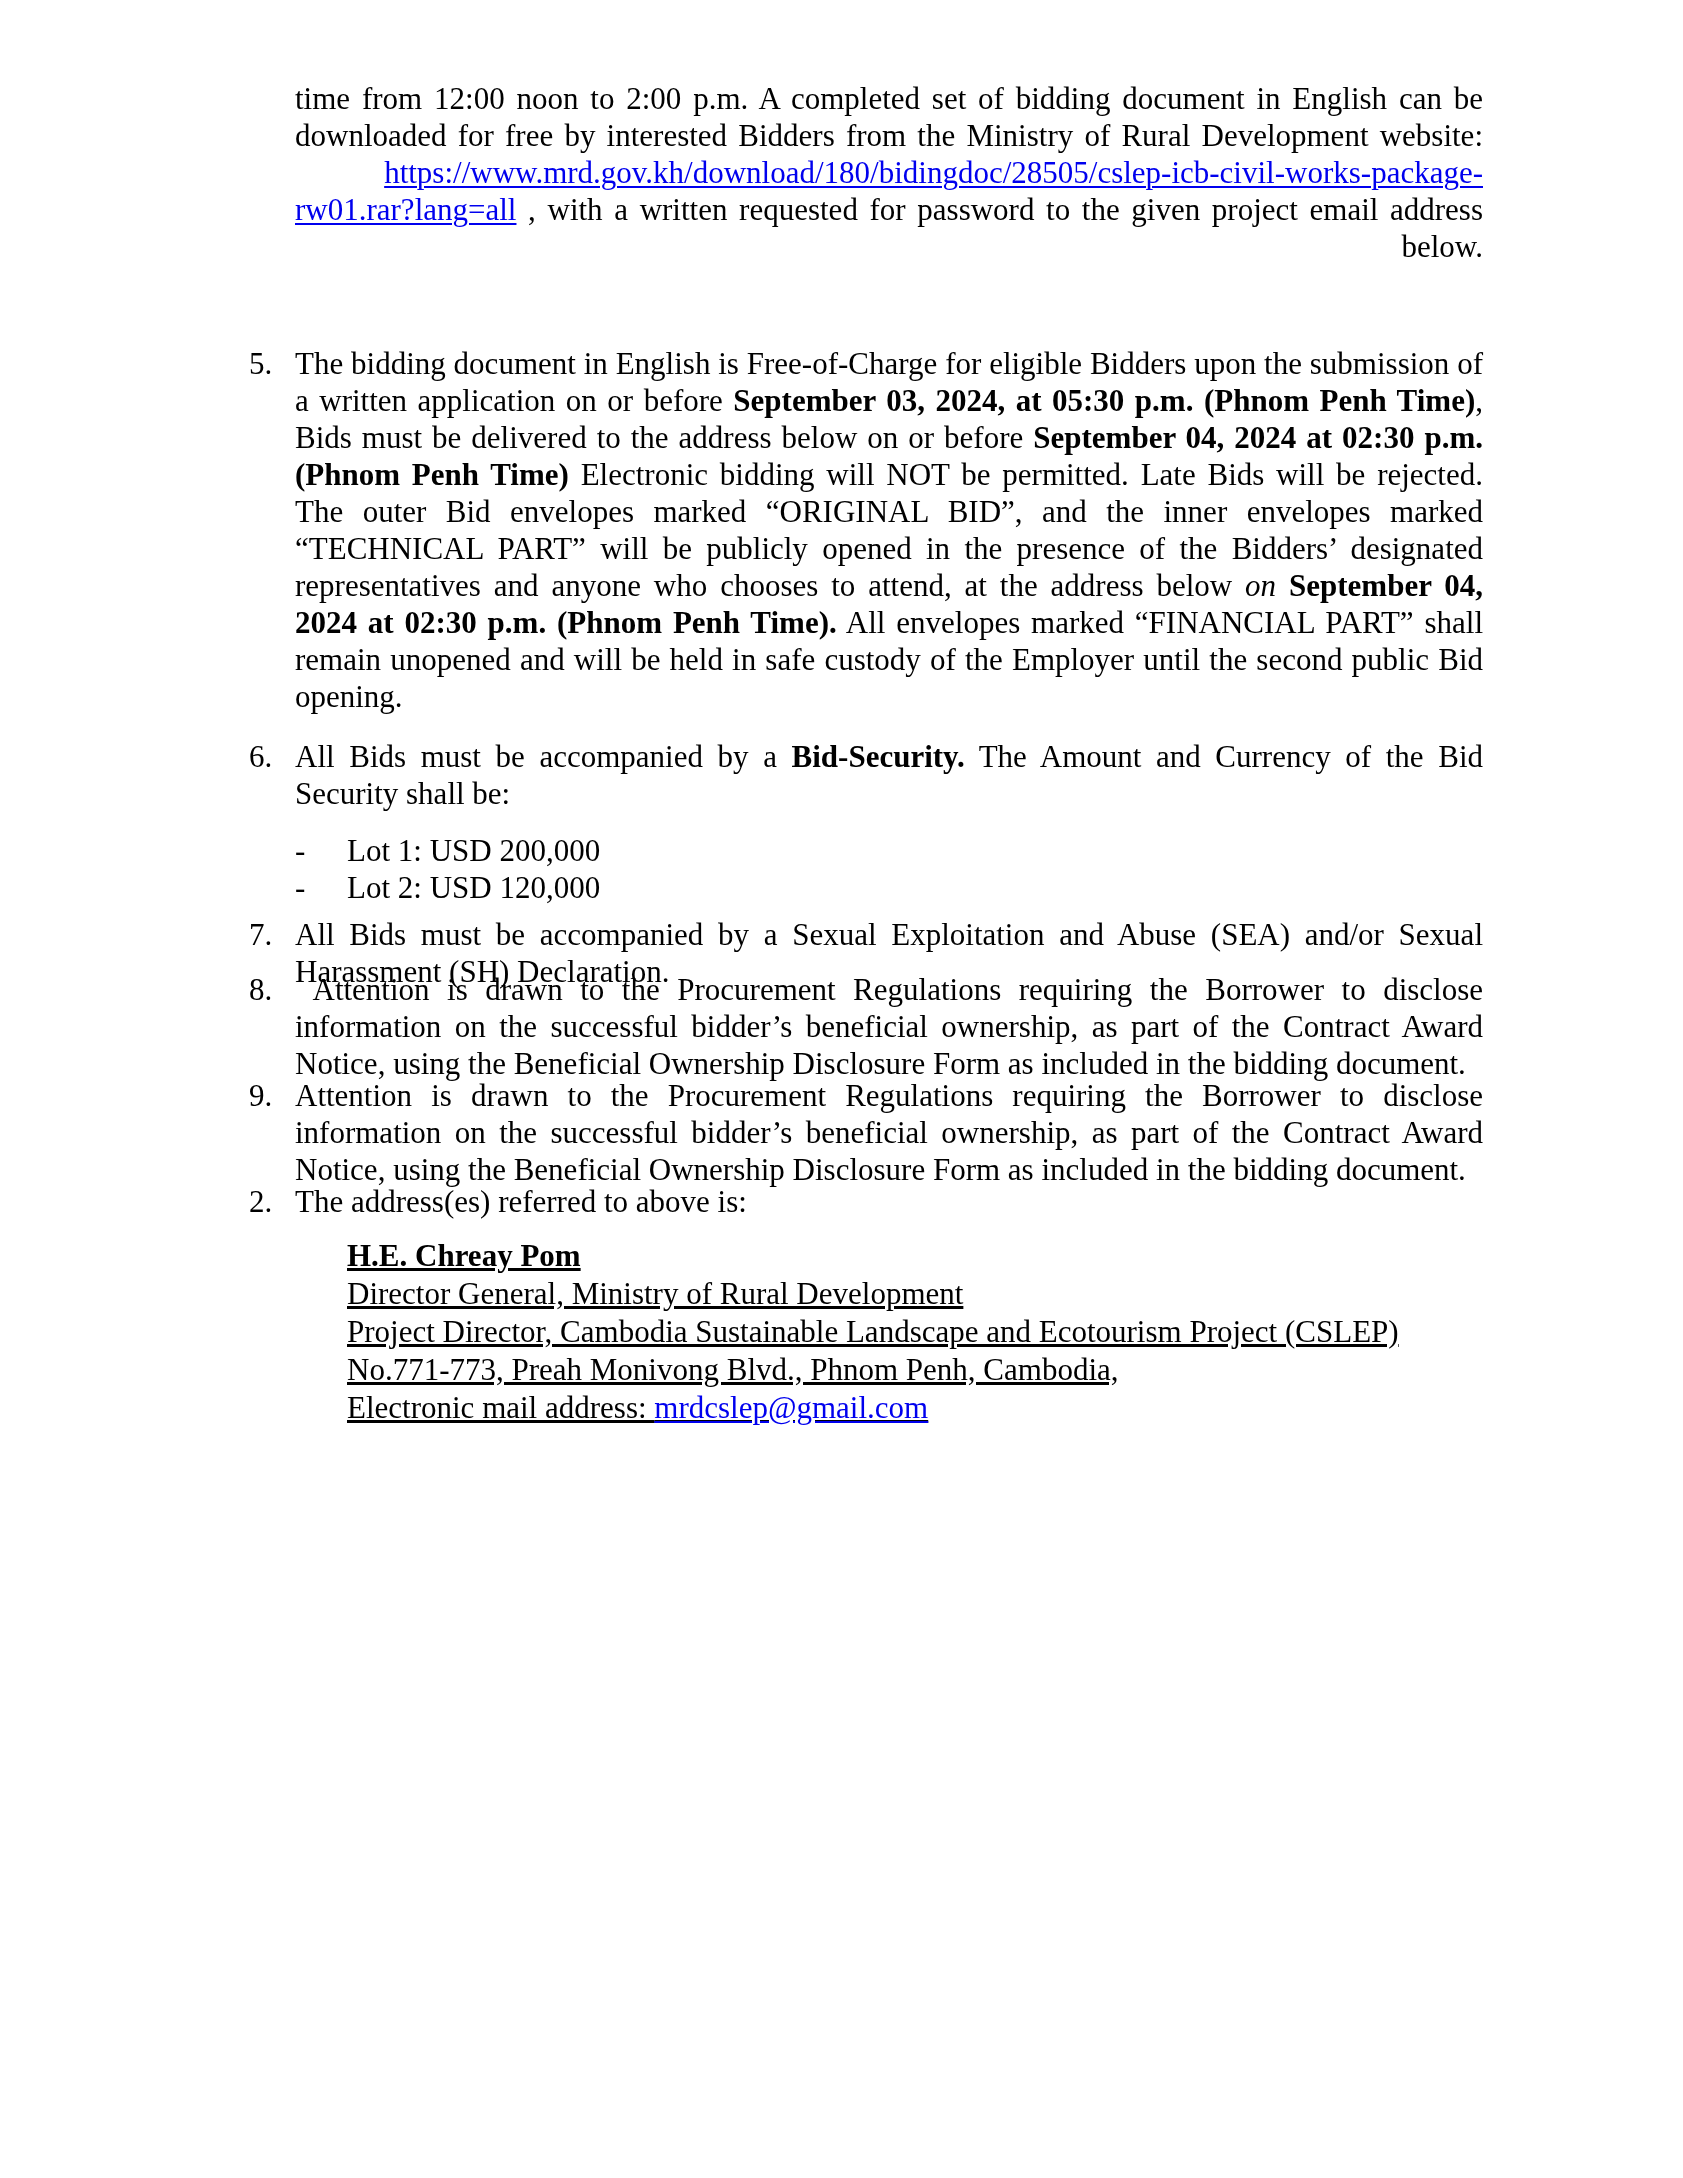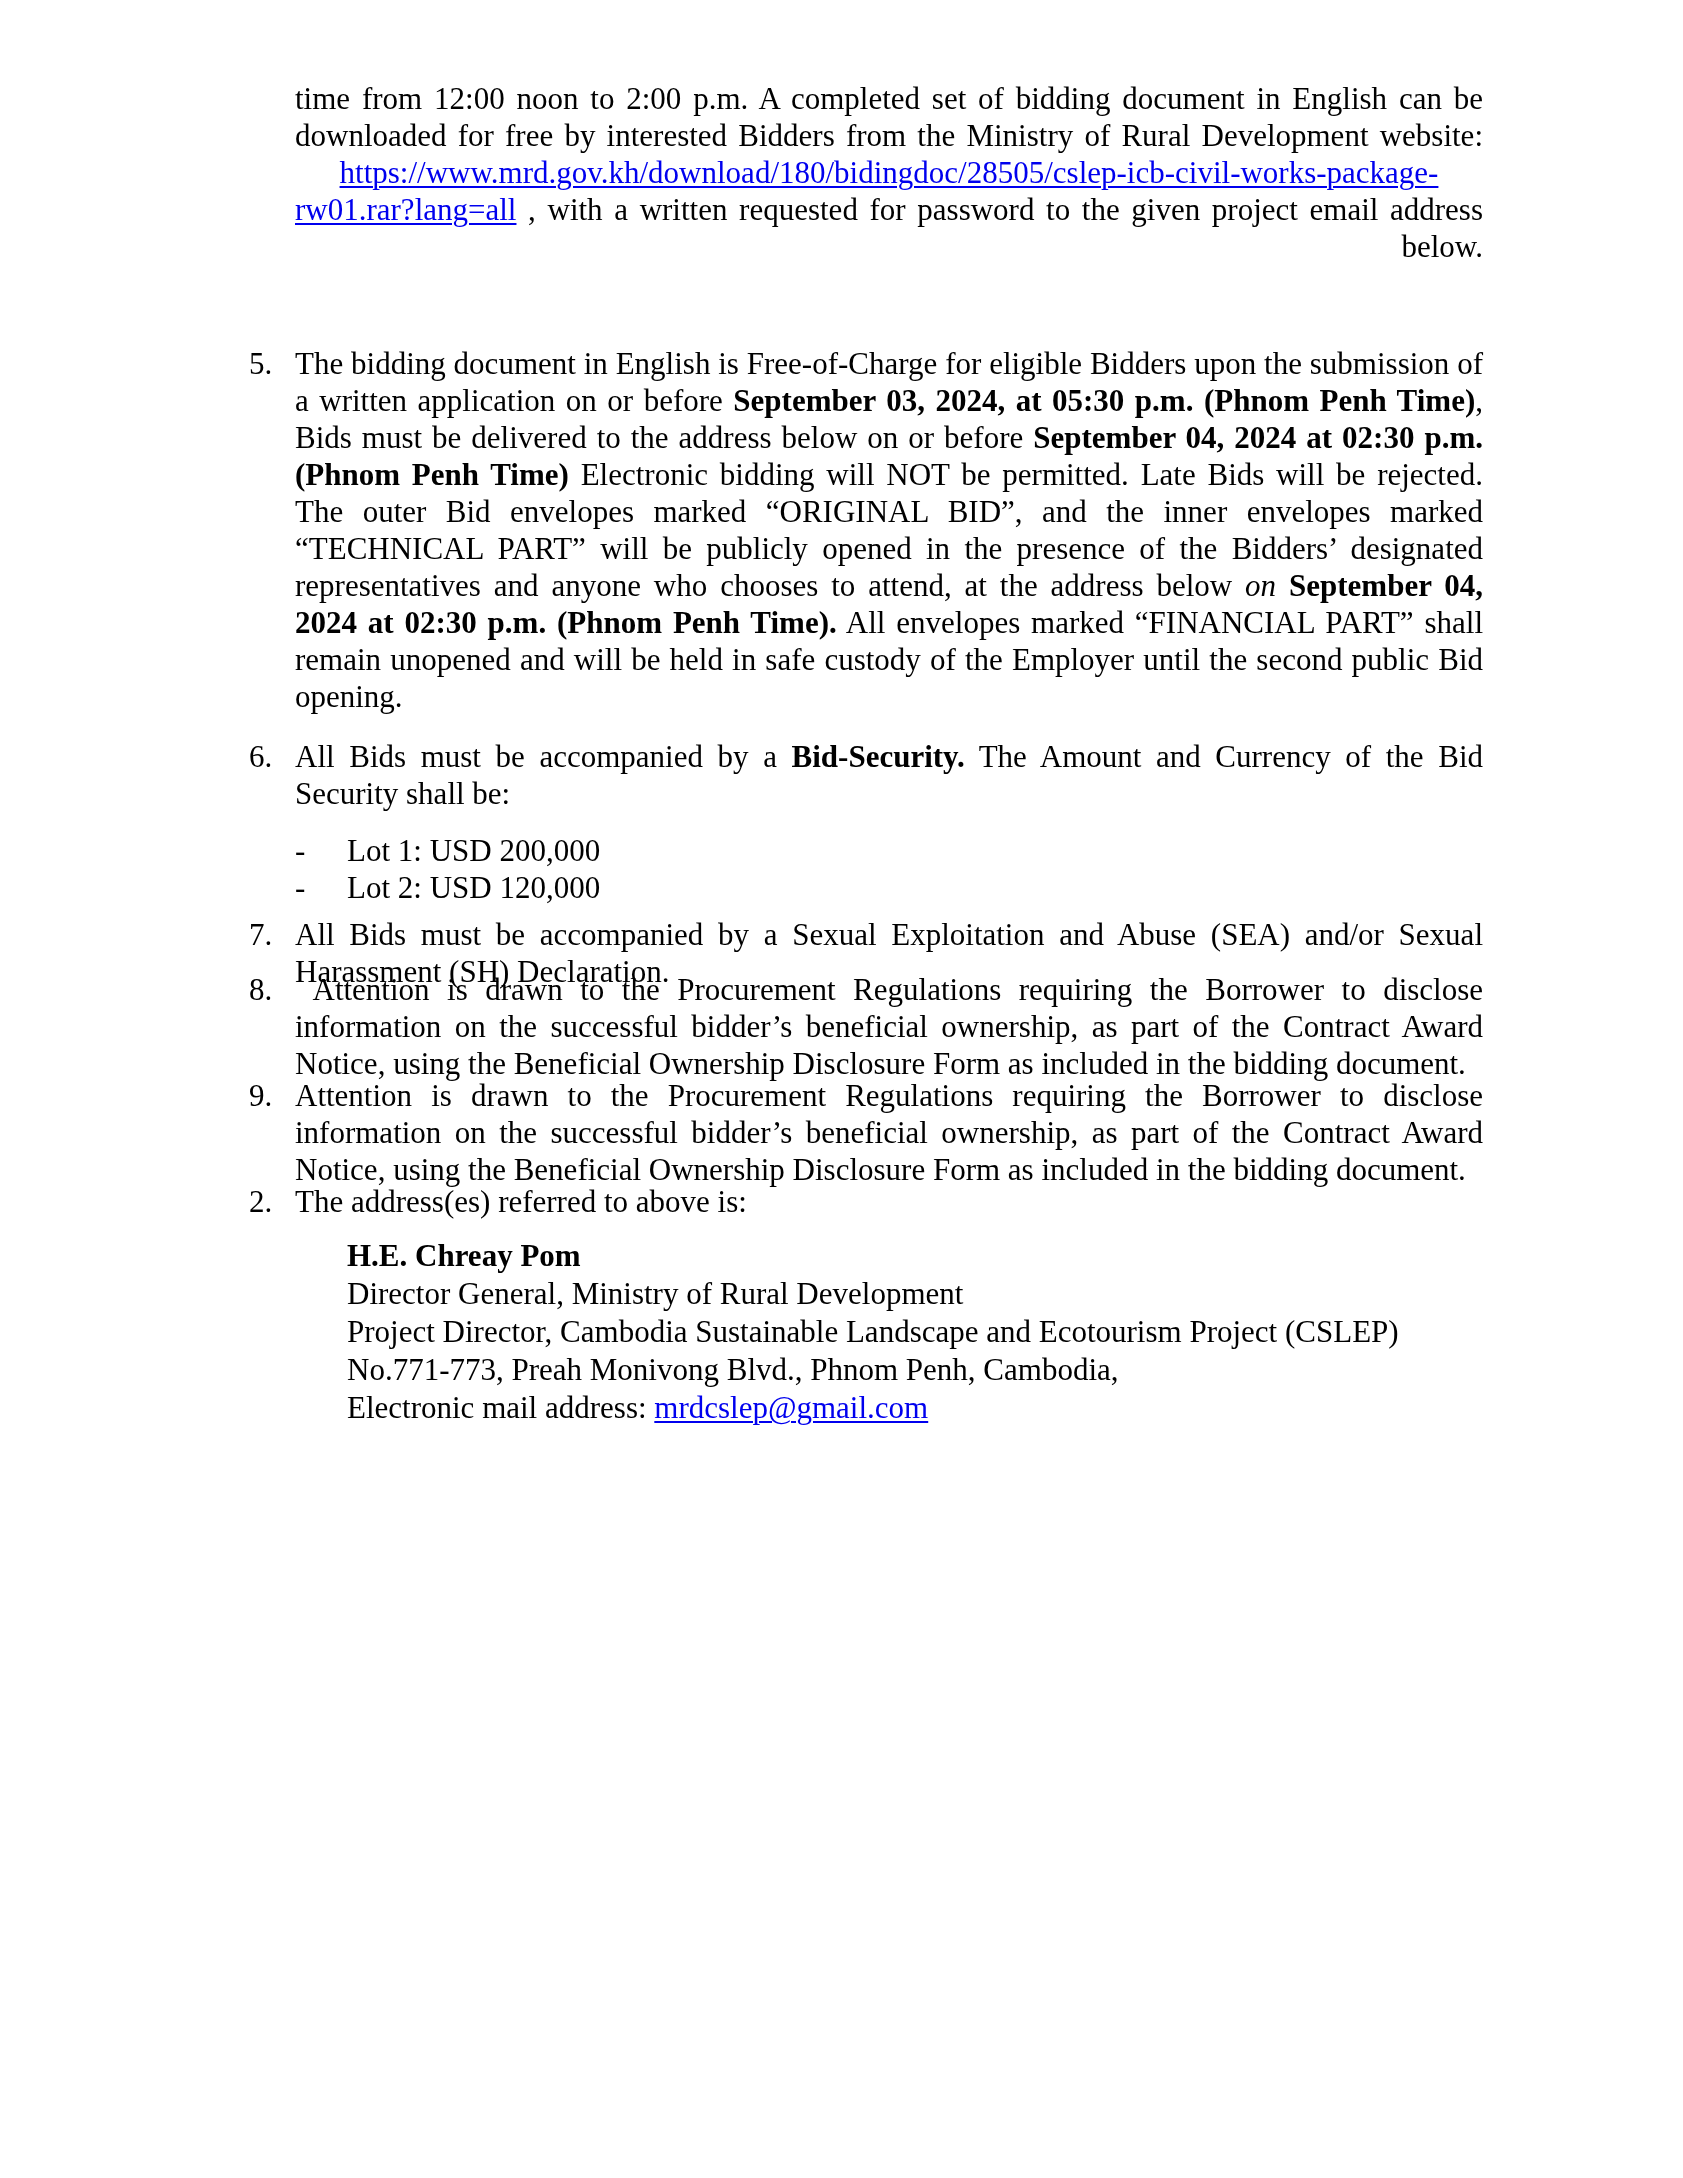--- a/index.html
+++ b/index.html
@@ -13,31 +13,31 @@
     .block.last-left { text-align-last: left; }
     .num { position: absolute; left: 249px; line-height: 37px; }
     .line-just { text-align: justify; text-align-last: justify; }
     a.link { color: #0000ee; text-decoration: underline; text-decoration-thickness: 2px; text-underline-offset: 3px; }
     .bi { font-weight: bold; }
     .b { font-weight: bold; }
     .i { font-style: italic; }
     .lot { position: absolute; left: 347px; line-height: 37px; }
     .dash { position: absolute; left: 295px; line-height: 37px; }
     .addr { position: absolute; left: 347px; width: 1139px; line-height: 38px; }
-    .addr div { white-space: nowrap; }
+    .addr div { white-space: nowrap; text-decoration: underline; }
   </style>
 </head>
 <body>
 
 <div class="page">
 
   <div class="block" style="top:80px;">
     <div class="line-just">time from 12:00 noon to 2:00 p.m.  A completed set of bidding document in English can be</div>
     <div class="line-just">downloaded for free by interested Bidders from the Ministry of Rural Development website:</div>
-    <div style="text-align:center;">
+    <div style="text-align:right;">
       <a class="link">https://www.mrd.gov.kh/download/180/bidingdoc/28505/cslep-icb-civil-works-package-</a>
     </div>
     <div class="line-just">
       <a class="link">rw01.rar?lang=all</a><span> , with a written requested for password to the given project email address</span>
     </div>
     <div style="text-align:right;">below.</div>
   </div>
 
   <div class="num" style="top:345px;">5.</div>
   <div class="block last-left" style="top:345px;">

